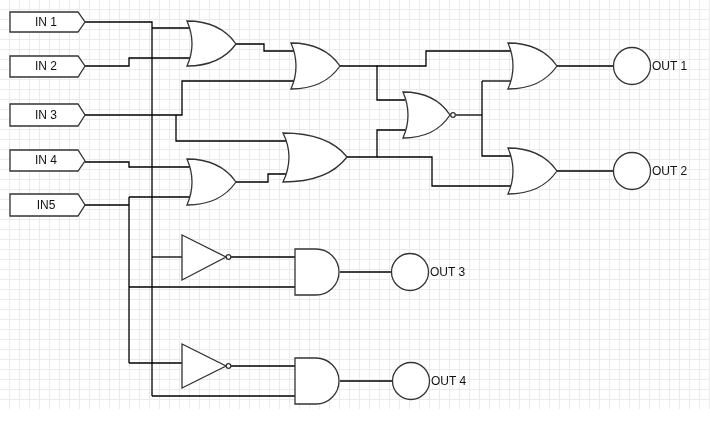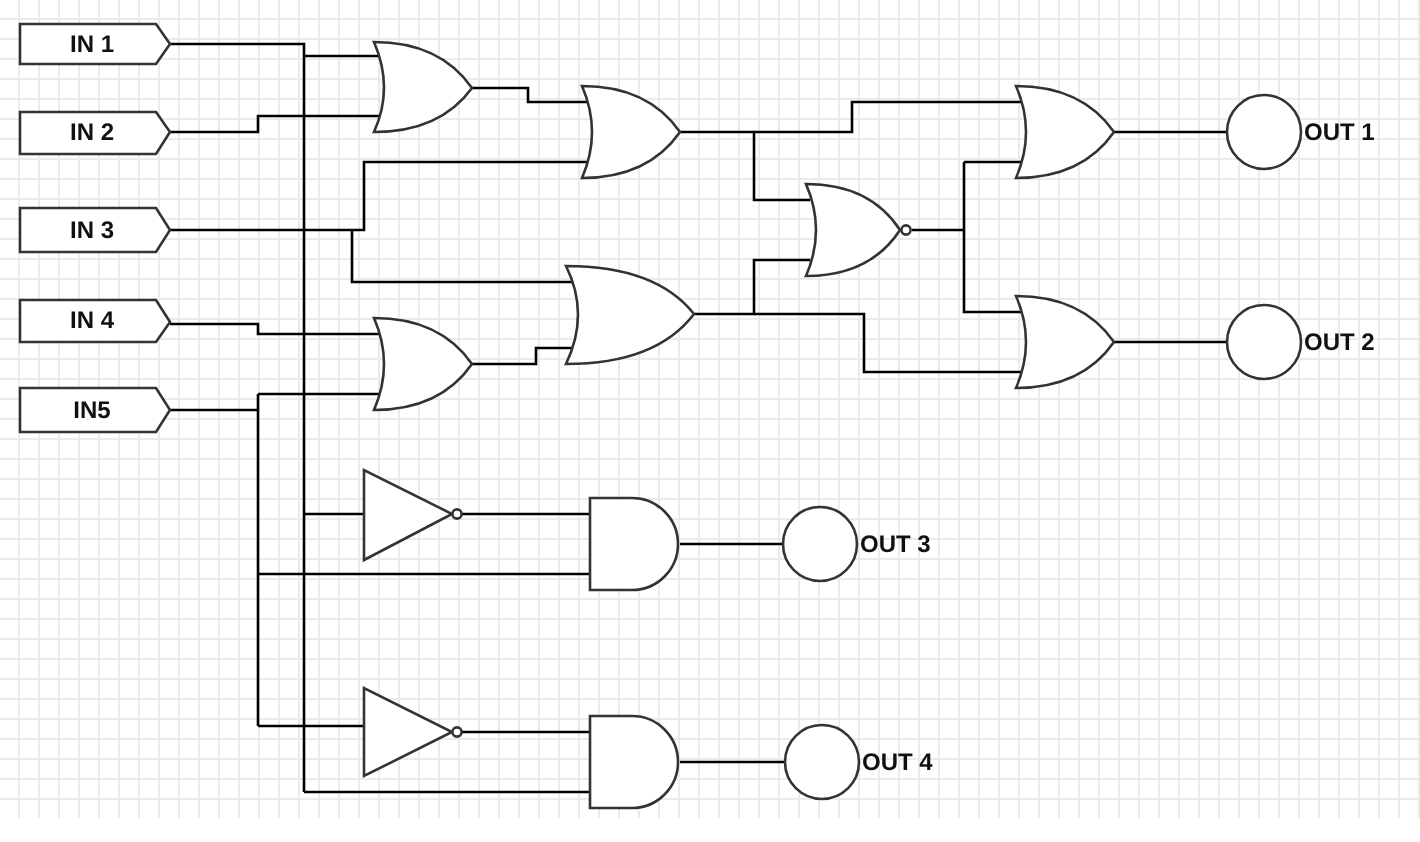--- a/index.html
+++ b/index.html
@@ -5,21 +5,20 @@
   html, body { margin: 0; padding: 0; background: #ffffff; }
   body { width: 710px; height: 421px; overflow: hidden; }
   #canvas {
     position: absolute; left: 0; top: 0; width: 710px; height: 409px;
     background-color: #ffffff;
     background-image:
       linear-gradient(to right, #ebebeb 1px, transparent 1px),
       linear-gradient(to bottom, #ebebeb 1px, transparent 1px);
     background-size: 10px 10px;
     background-position: -1px -1px;
-    font-weight: bold;
   }
   svg { position: absolute; left: 0; top: 0; }
   .wire { stroke: #000; stroke-width: 1.3; fill: none; }
   .gate { stroke: #333; stroke-width: 1.3; fill: #fff; }
   .lbl { font-family: "Liberation Sans", sans-serif; font-size: 12px; fill: #111; }
 </style>
 </head>
 <body>
 
 <div id="canvas">

